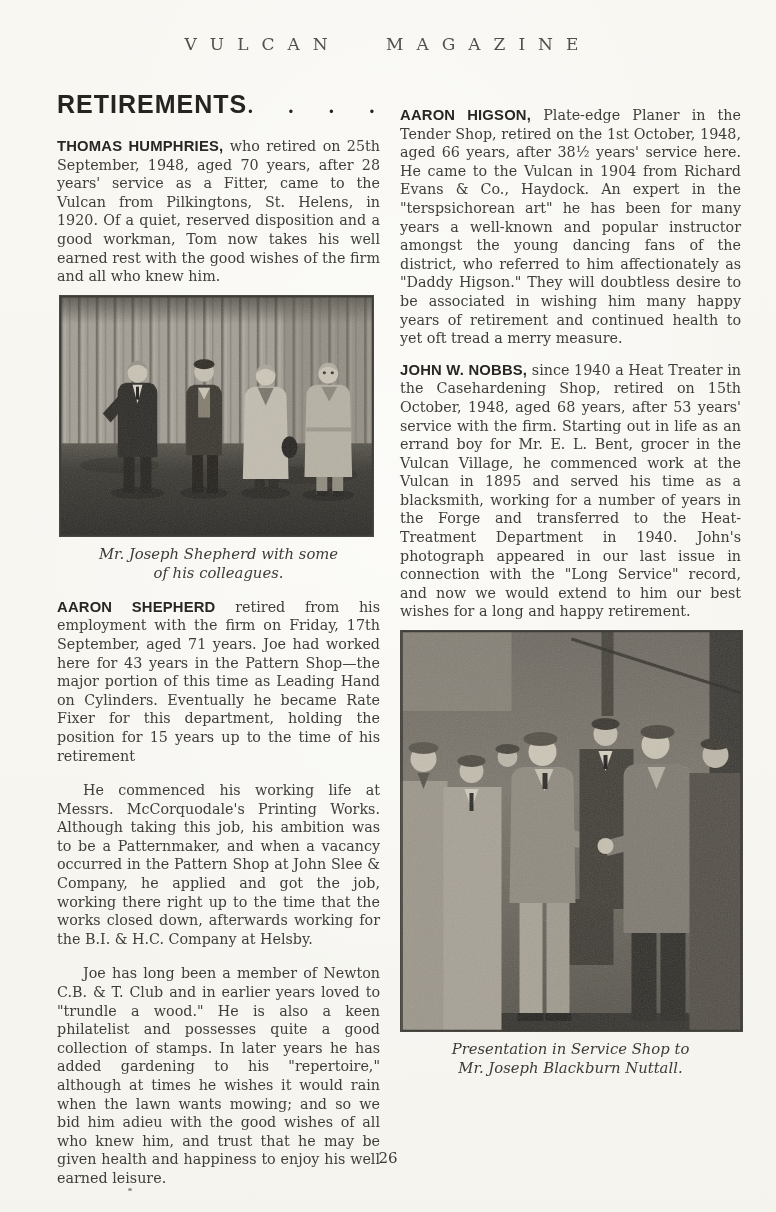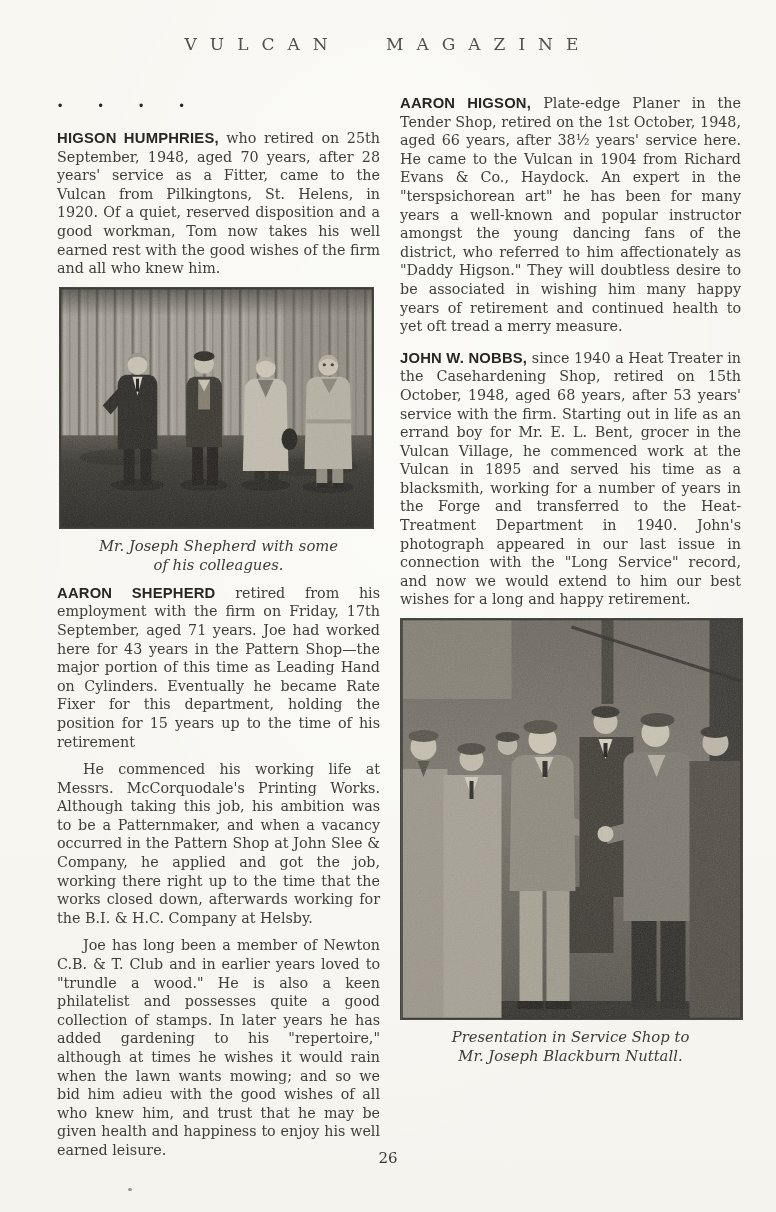--- a/index.html
+++ b/index.html
@@ -42,21 +42,21 @@
     color:#252420;
   }
   .dots{
     font-family:"DejaVu Serif", serif;
     font-weight:700;font-size:18px;letter-spacing:14px;
     color:#252420;padding-right:0px;white-space:nowrap;
   }
   .para{
     font-size:14.3px;line-height:18.6px;
     text-align:justify;
-    margin:4px 0 9px 0;
+    margin:16px 0 9px 0;
     color:#403e39;
   }
   .para.indent{text-indent:26px;}
   .lead{
     font-family:"Liberation Sans", sans-serif;
     font-weight:700;font-size:14.8px;letter-spacing:0.2px;
     color:#282723;
   }
   figure{margin:3px 0 10px 0;}
   .photo-frame{
@@ -91,24 +91,25 @@
 
 <div class="page">
 
   <div class="masthead">VULCAN MAGAZINE</div>
 
   <div class="columns">
 
     <div class="col-left">
 
       <div class="heading-row">
+        <span class="heading-text">RETIREMENTS</span>
         <span class="dots">. . . .</span>
       </div>
 
-      <p class="para"><span class="lead">HIGSON HUMPHRIES,</span> <span>who retired on 25th September, 1948, aged 70 years, after 28 years' service as a Fitter, came to the Vulcan from Pilkingtons, St. Helens, in 1920. Of a quiet, reserved disposition and a good workman, Tom now takes his well earned rest with the good wishes of the firm and all who knew him.</span></p>
+      <p class="para"><span class="lead">THOMAS HUMPHRIES,</span> <span>who retired on 25th September, 1948, aged 70 years, after 28 years' service as a Fitter, came to the Vulcan from Pilkingtons, St. Helens, in 1920. Of a quiet, reserved disposition and a good workman, Tom now takes his well earned rest with the good wishes of the firm and all who knew him.</span></p>
 
       <figure aria-label="Group photograph of four men standing in front of a timber plank wall">
         <div class="photo-frame">
           <svg viewBox="0 0 315 241" width="313" height="240" role="img">
             <defs>
               <pattern id="planks" width="18" height="241" patternUnits="userSpaceOnUse">
                 <rect width="18" height="241" fill="#a39e94"></rect>
                 <rect x="0" width="2.5" height="241" fill="#6f6b62"></rect>
                 <rect x="9" width="1.5" height="241" fill="#8b867c"></rect>
                 <rect x="4.5" width="1.2" height="241" fill="#b5b0a5"></rect>

